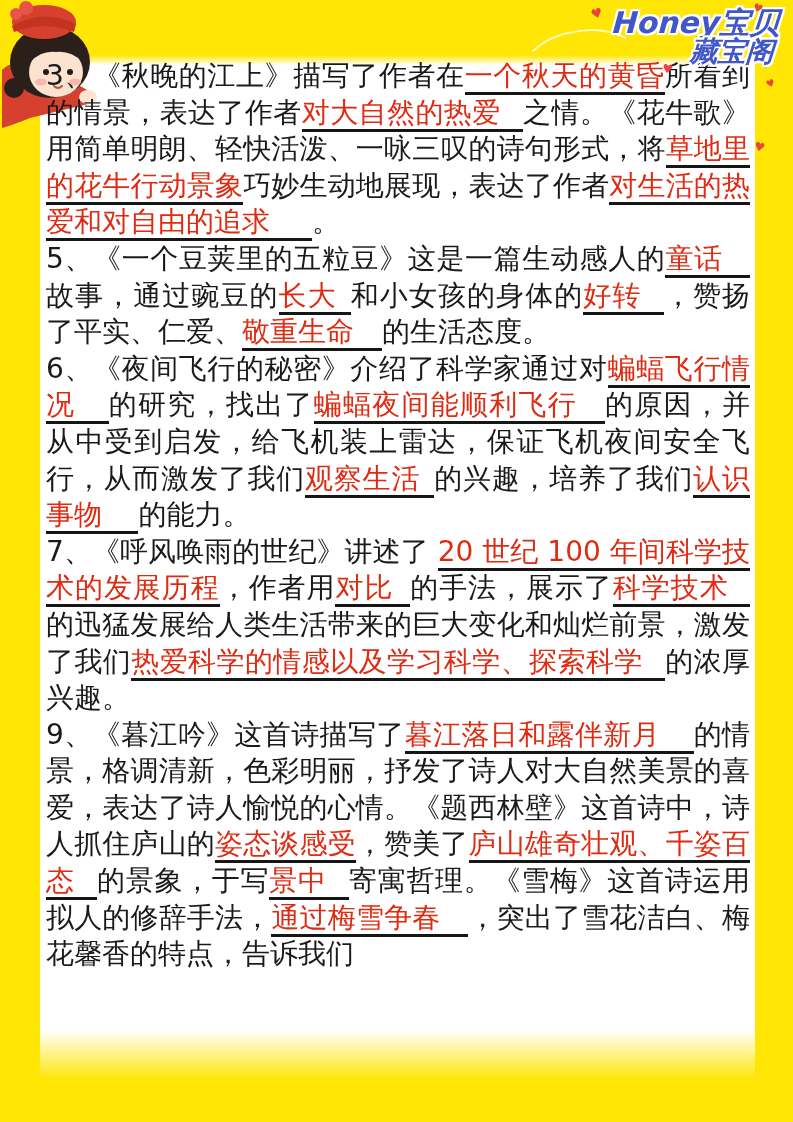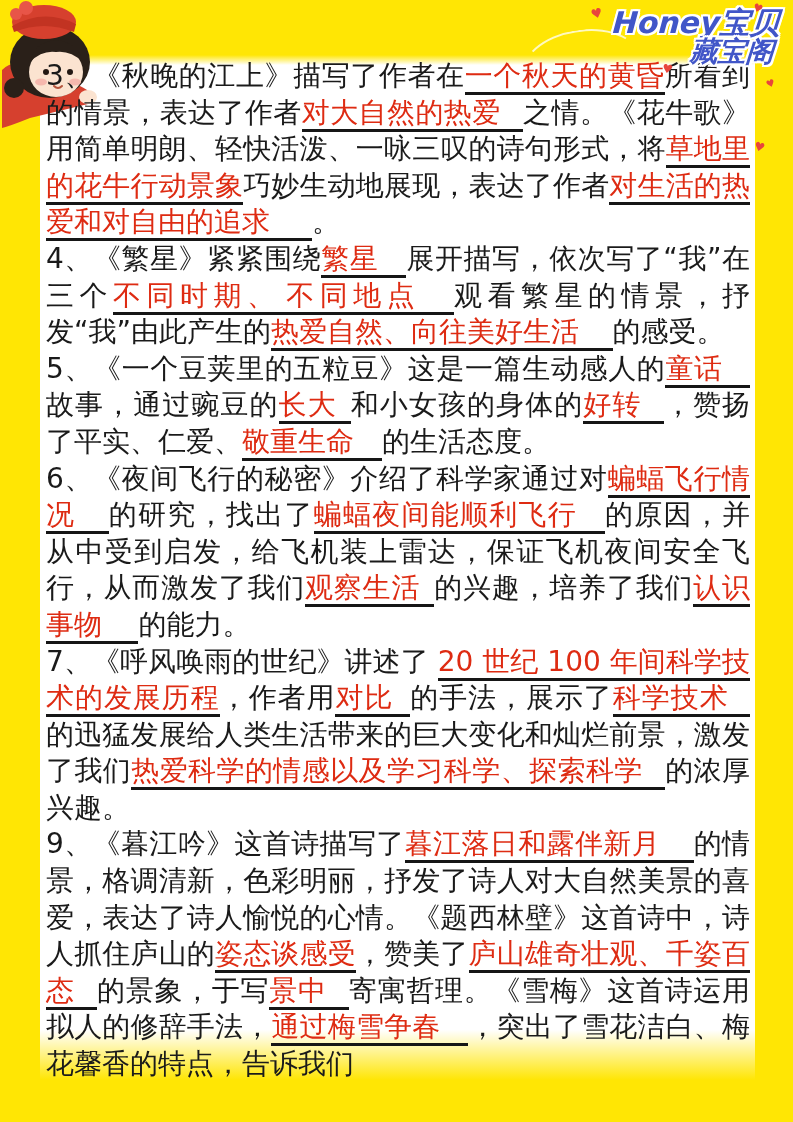--- a/index.html
+++ b/index.html
@@ -122,18 +122,17 @@
   <circle cx="70" cy="72" r="3" fill="#231813"></circle>
 
   <ellipse cx="41" cy="82" rx="6" ry="3.5" fill="#F6B8AE"></ellipse>
   <ellipse cx="75" cy="82" rx="6" ry="3.5" fill="#F6B8AE"></ellipse>
 
   <path d="M54,86 Q58,90 62,86" stroke="#B5543C" stroke-width="2" fill="none" stroke-linecap="round"></path>
 </svg>
 
 <div class="content">
     <p class="item"><span>3、</span><span>《秋晚的江上》描写了作者在</span><span class="blank">一个秋天的黄昏</span><span>所看到的情景，表达了作者</span><span class="blank" style="padding-right: 0.8em;">对大自然的热爱</span><span>之情。《花牛歌》用简单明朗、轻快活泼、一咏三叹的诗句形式，将</span><span class="blank">草地里的花牛行动景象</span><span>巧妙生动地展现，表达了作者</span><span class="blank" style="padding-right: 1.5em;">对生活的热爱和对自由的追求</span><span>。</span></p>
-    <p class="item"><span>4、</span><span>《繁星》紧紧围绕</span><span class="blank" style="padding-right: 1em;">繁星</span><span>展开描写，依次写了“我”在三个</span><span class="blank" style="padding-right: 0.2em;">不同时期、</span><span class="blank" style="padding-right: 1.2em;">不同地点</span><span>观看繁星的情景，抒发“我”由此产生的</span><span class="blank" style="padding-right: 1.2em;">热爱自然、向往美好生活</span><span>的感受。</span></p>
     <p class="item"><span>5、</span><span>《一个豆荚里的五粒豆》这是一篇生动感人的</span><span class="blank" style="padding-right: 1em;">童话</span><span>故事，通过豌豆的</span><span class="blank" style="padding-right: 0.5em;">长大</span><span>和小女孩的身体的</span><span class="blank" style="padding-right: 0.8em;">好转</span><span>，赞扬了平实、仁爱、</span><span class="blank" style="padding-right: 1em;">敬重生命</span><span>的生活态度。</span></p>
     <p class="item"><span>6、</span><span>《夜间飞行的秘密》介绍了科学家通过对</span><span class="blank" style="padding-right: 1.2em;">蝙蝠飞行情况</span><span>的研究，找出了</span><span class="blank" style="padding-right: 1em;">蝙蝠夜间能顺利飞行</span><span>的原因，并从中受到启发，给飞机装上雷达，保证飞机夜间安全飞行，从而激发了我们</span><span class="blank" style="padding-right: 0.5em;">观察生活</span><span>的兴趣，培养了我们</span><span class="blank" style="padding-right: 1.3em;">认识事物</span><span>的能力。</span></p>
     <p class="item"><span>7、</span><span>《呼风唤雨的世纪》讲述了 </span><span class="blank">20 世纪 100 年间科学技术的发展历程</span><span>，作者用</span><span class="blank" style="padding-right: 0.6em;">对比</span><span>的手法，展示了</span><span class="blank" style="padding-right: 0.8em;">科学技术</span><span>的迅猛发展给人类生活带来的巨大变化和灿烂前景，激发了我们</span><span class="blank" style="padding-right: 0.8em;">热爱科学的情感以及学习科学、探索科学</span><span>的浓厚兴趣。</span></p>
     <p class="item"><span>9、</span><span>《暮江吟》这首诗描写了</span><span class="blank" style="padding-right: 1.2em;">暮江落日和露伴新月</span><span>的情景，格调清新，色彩明丽，抒发了诗人对大自然美景的喜爱，表达了诗人愉悦的心情。《题西林壁》这首诗中，诗人抓住庐山的</span><span class="blank">姿态谈感受</span><span>，赞美了</span><span class="blank" style="padding-right: 0.8em;">庐山雄奇壮观、千姿百态</span><span>的景象，于写</span><span class="blank" style="padding-right: 0.8em;">景中</span><span>寄寓哲理。《雪梅》这首诗运用拟人的修辞手法，</span><span class="blank" style="padding-right: 1em;">通过梅雪争春</span><span>，突出了雪花洁白、梅花馨香的特点，告诉我们</span></p>
   </div>
 
 </body></html>

